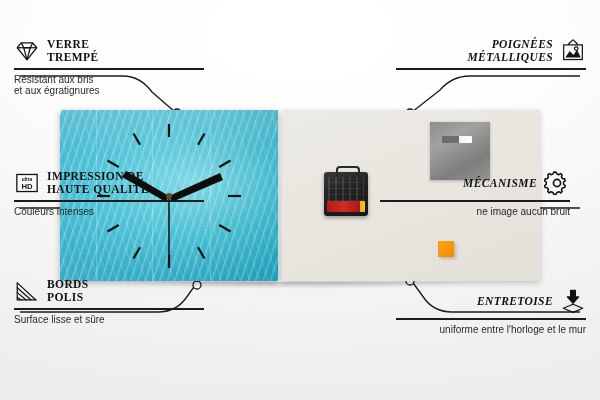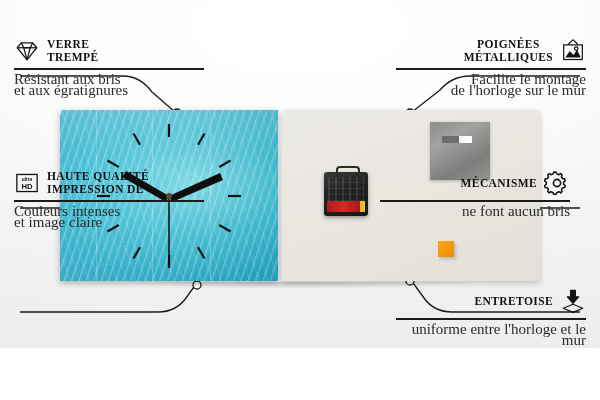--- a/index.html
+++ b/index.html
@@ -2,39 +2,39 @@
 <html><head>
 <meta charset="utf-8">
 <style>
   html,body{margin:0;padding:0;}
   body{
     width:600px;height:400px;overflow:hidden;
     font-family:"Liberation Serif", serif;
     background:#ffffff;
   }
   #stage{
-    position:relative;width:600px;height:348px;
+    position:relative;width:600px;height:400px;
     background:
       radial-gradient(120% 90% at 50% 8%, #ffffff 0%, #fdfdfd 35%, #f4f4f4 68%, #eeeeee 100%);
   }
   
   #lines{position:absolute;inset:0;width:600px;height:400px;}
 
   
   .feature{position:absolute;width:190px;}
   .feature .head{display:flex;align-items:center;gap:7px;}
   .feature.right .head{flex-direction:row-reverse;justify-content:flex-start;}
   .feature .title{
     font-weight:bold;font-size:11.5px;letter-spacing:.4px;color:#111;
     line-height:13px;text-transform:uppercase;
   }
-  .feature.right .title{text-align:center;}
+  .feature.right .title{text-align:right;font-style:italic;}
   .feature .rule{height:1.6px;background:#1b1b1b;margin:4px 0 4px 0;width:100%;}
   .feature .sub{
-    font-size:15px;line-height:11px;color:#2a2a2a;font-family:Liberation Serif, serif;
+    font-size:10px;line-height:11px;color:#2a2a2a;font-family:Liberation Sans, sans-serif;
   }
   .feature.right .sub{text-align:right;}
   .ico{flex:0 0 auto;width:26px;height:26px;display:block;}
 
   
   #f-verre   {left:14px; top:38px;}
   #f-impr    {left:14px; top:170px;}
   #f-bords   {left:14px; top:278px;}
   
   #f-poignees{left:396px; top:38px;  width:190px;}
@@ -214,69 +214,86 @@
   </div>
 
   <div class="feature" id="f-impr">
     <div class="head">
       <svg class="ico" viewBox="0 0 32 32" xmlns="http://www.w3.org/2000/svg">
         <rect x="3.5" y="5.5" width="25" height="21" fill="none" stroke="#131313" stroke-width="1.6"></rect>
         <text x="16" y="14" font-family="Liberation Sans, sans-serif" font-size="6" font-weight="bold" text-anchor="middle" fill="#131313">ultra</text>
         <text x="16" y="23.5" font-family="Liberation Sans, sans-serif" font-size="9.5" font-weight="bold" text-anchor="middle" fill="#131313">HD</text>
       </svg>
       <div class="title">
+        <div>IMPRESSION DE</div>
         <div>HAUTE QUALITÉ</div>
-        <div>IMPRESSION DE</div>
       </div>
     </div>
     <div class="rule"></div>
     <div class="sub">
       <div>Couleurs intenses</div>
-      <div>et image claire</div>
-    </div>
-  </div>
-
+    </div>
+  </div>
+
+  <div class="feature" id="f-bords">
+    <div class="head">
+      <svg class="ico" viewBox="0 0 32 32" xmlns="http://www.w3.org/2000/svg">
+        <g stroke="#131313" stroke-width="1.5" fill="none" stroke-linecap="round">
+          <path d="M4 6 L27 27"></path>
+            <path d="M4 12 L21 27"></path>
+            <path d="M4 18 L15 27"></path>
+            <path d="M4 24 L9 27"></path>
+          <path d="M4 6 L4 27 L27 27"></path>
+        </g>
+      </svg>
+      <div class="title">
+        <div>BORDS</div>
+        <div>POLIS</div>
+      </div>
+    </div>
+    <div class="rule"></div>
+    <div class="sub">
+      <div>Surface lisse et sûre</div>
+      <div></div>
+    </div>
+  </div>
 
   <div class="feature right" id="f-poignees">
     <div class="head">
       <svg class="ico" viewBox="0 0 32 32" xmlns="http://www.w3.org/2000/svg">
         <g fill="none" stroke="#131313" stroke-width="1.5">
           <path d="M16 2 L10 8 M16 2 L22 8"></path>
           <rect x="4.5" y="8.5" width="23" height="18"></rect>
           <path d="M6.5 24 L12 16 L16.5 21 L21 14.5 L25.5 24 Z" fill="#131313" stroke="none"></path>
           <circle cx="20" cy="13" r="2.2"></circle>
         </g>
       </svg>
       <div class="title">
         <div>POIGNÉES</div>
         <div>MÉTALLIQUES</div>
       </div>
     </div>
     <div class="rule"></div>
-    <div class="sub">
-      <div>Facilite le montage</div>
-      <div>de l'horloge sur le mur</div>
-    </div>
   </div>
 
   <div class="feature right" id="f-meca">
     <div class="head">
       <svg class="ico" viewBox="0 0 32 32" xmlns="http://www.w3.org/2000/svg">
         <g fill="none" stroke="#131313" stroke-width="2" stroke-linejoin="round">
           <path d="M16 4.2 l2.6 1.0 2.2-1.6 1.9 2.0 -0.9 2.5 1.6 2.3 2.7 0.2 0.7 2.7 -2.2 1.6 0 2.8 2.2 1.6 -0.7 2.7 -2.7 0.2 -1.6 2.3 0.9 2.5 -1.9 2.0 -2.2-1.6 -2.6 1.0 -1.3 2.4 -2.8 0 -1.3-2.4 -2.6-1.0 -2.2 1.6 -1.9-2.0 0.9-2.5 -1.6-2.3 -2.7-0.2 -0.7-2.7 2.2-1.6 0-2.8 -2.2-1.6 0.7-2.7 2.7-0.2 1.6-2.3 -0.9-2.5 1.9-2.0 2.2 1.6 2.6-1.0 1.3-2.4 2.8 0 Z" transform="scale(0.94) translate(1,1)"></path>
           <circle cx="16" cy="16" r="4.4"></circle>
         </g>
       </svg>
       <div class="title">
         <div>MÉCANISME</div>
       </div>
     </div>
     <div class="rule"></div>
     <div class="sub">
-      <div>ne font aucun bris</div>
+      <div>ne image aucun bruit</div>
     </div>
   </div>
 
   <div class="feature right" id="f-entre">
     <div class="head">
       <svg class="ico" viewBox="0 0 32 32" xmlns="http://www.w3.org/2000/svg">
         <g fill="#131313" stroke="#131313" stroke-width="1.4" stroke-linejoin="round">
           <path d="M13 3 h6 v8 h4 l-7 8 -7-8 h4 Z"></path>
           <path d="M16 20 L28 25 L16 30 L4 25 Z" fill="none"></path>
         </g>

